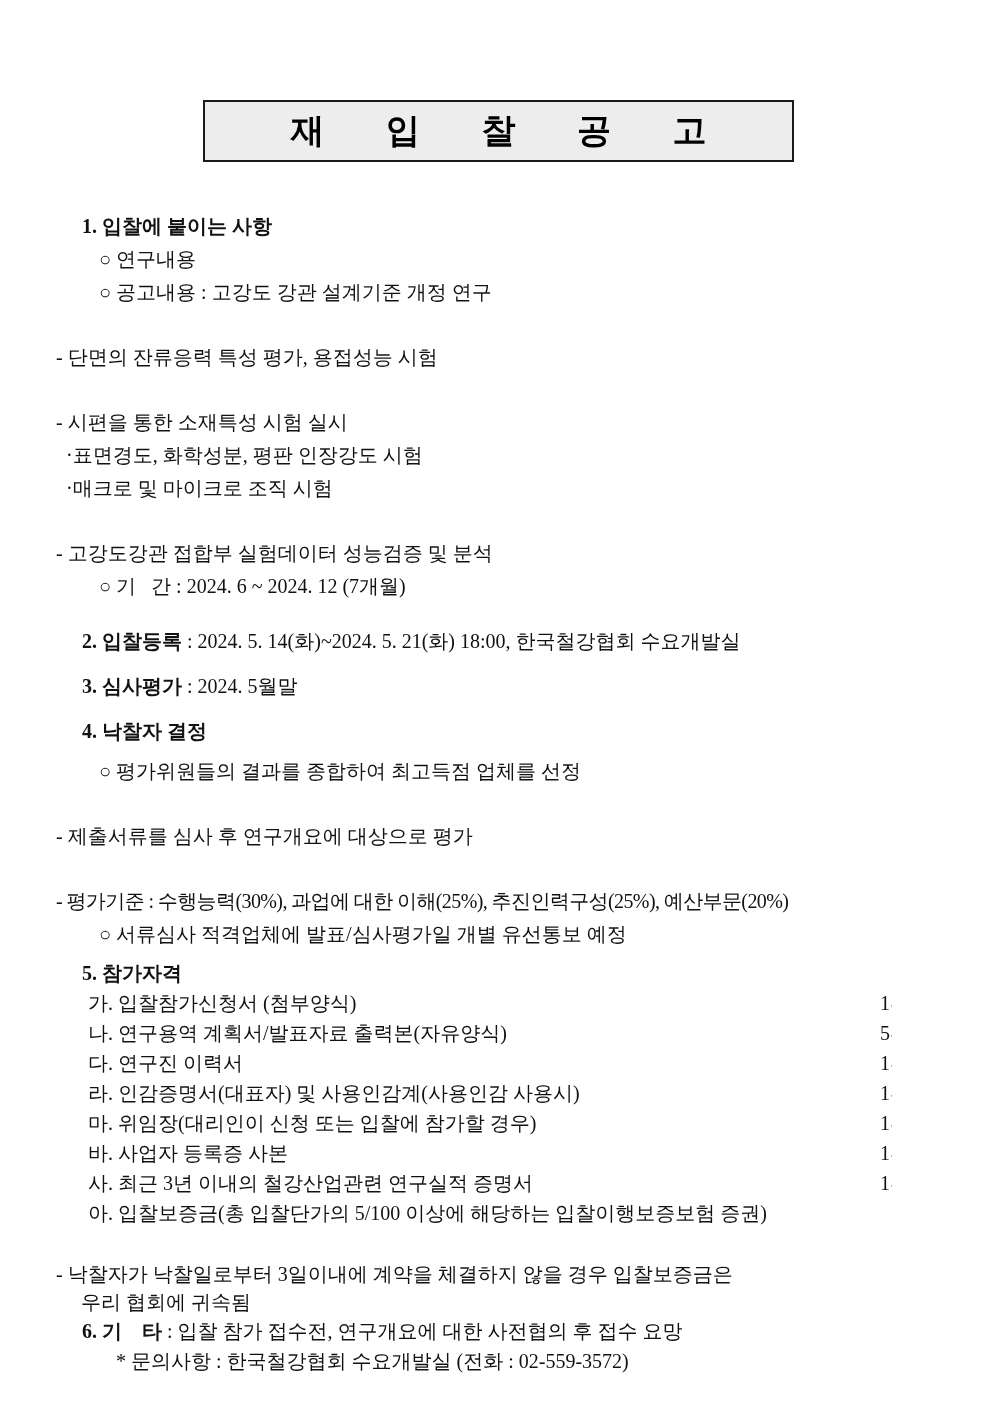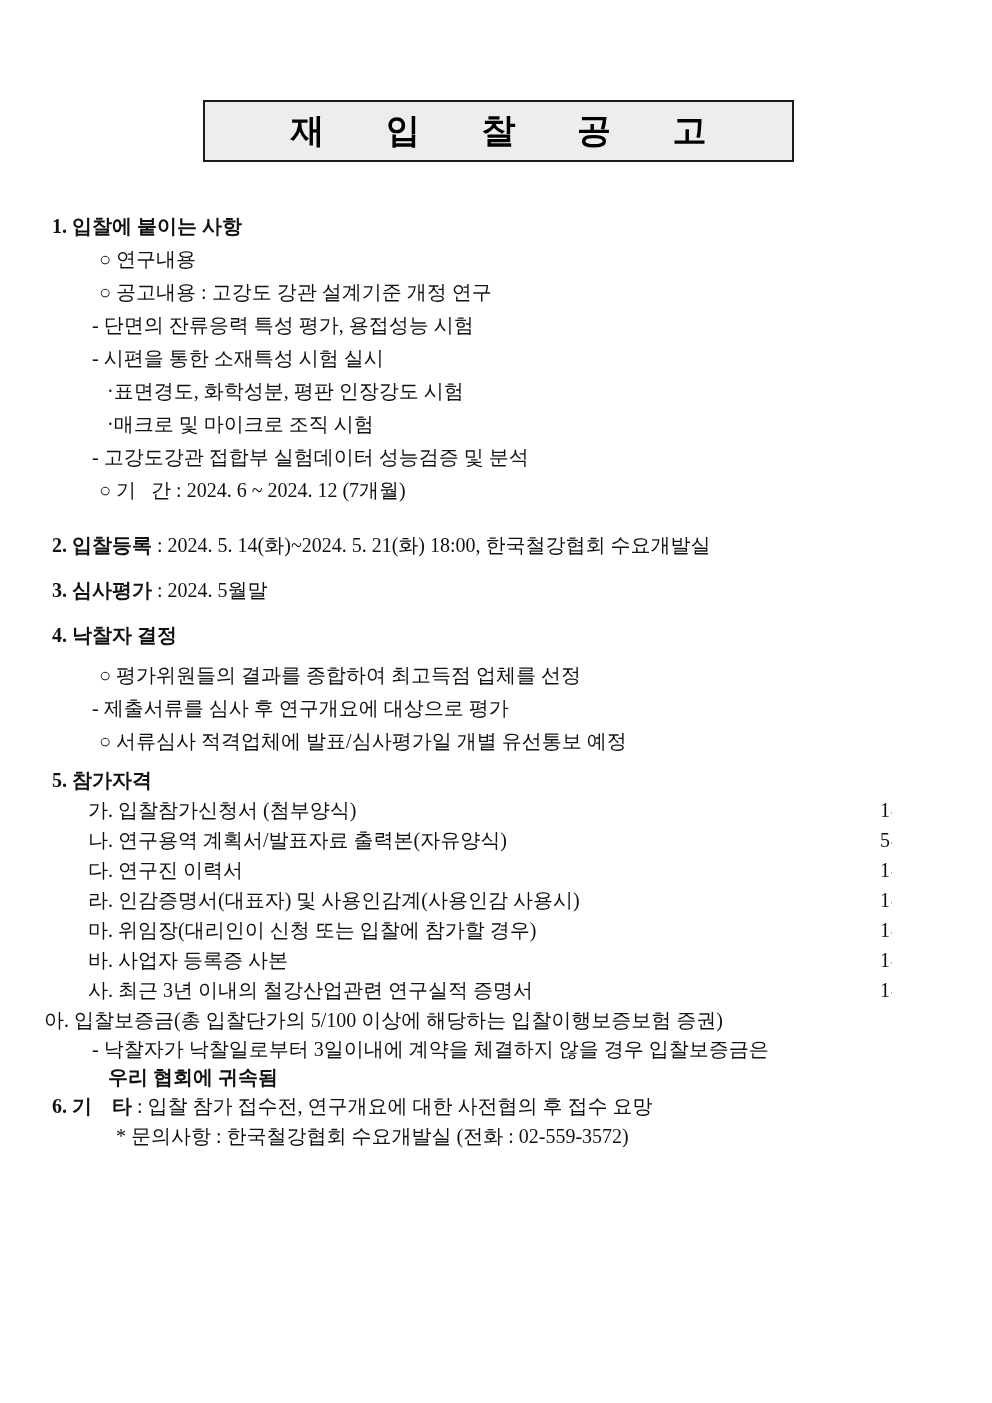--- a/index.html
+++ b/index.html
@@ -28,26 +28,26 @@
     white-space:pre;
     color:#000000;
   }
   .body{
     position:absolute;
     left:0;top:162px;
     width:992px;
   }
   .line{line-height:33px;white-space:pre-wrap;}
   .bold{font-weight:bold;}
-  .pl-head{padding-left:52px;}
+  .pl-head{padding-left:82px;}
   .pl-circle{padding-left:99px;}
-  .pl-dash{padding-left:92px;}
-  .pl-dot{padding-left:107px;}
-  .pl-ga{padding-left:44px;}
-  .pl-cont{padding-left:108px;font-weight:bold;}
+  .pl-dash{padding-left:56px;margin-top:32px;}
+  .pl-dot{padding-left:66px;}
+  .pl-ga{padding-left:88px;}
+  .pl-cont{padding-left:81px;}
   .pl-note{padding-left:116px;}
   .mt-lg{margin-top:48px;}
   .mt-md{margin-top:22px;}
   .mt-sm{margin-top:12px;}
   .mt-xs{margin-top:7px;}
   .tight{letter-spacing:-0.6px;white-space:nowrap;}
   .qual-row{
     display:flex;
     line-height:30px;
     padding-left:88px;
@@ -80,20 +80,21 @@
     <div class="line pl-dash">- 고강도강관 접합부 실험데이터 성능검증 및 분석</div>
     <div class="line pl-circle">○ 기   간 : 2024. 6 ~ 2024. 12 (7개월)</div>
 
     <div class="line pl-head mt-md"><span class="bold">2. 입찰등록</span><span> : 2024. 5. 14(화)~2024. 5. 21(화) 18:00, 한국철강협회 수요개발실</span></div>
 
     <div class="line pl-head mt-sm"><span class="bold">3. 심사평가</span><span> : 2024. 5월말</span></div>
 
     <div class="line pl-head bold mt-sm">4. 낙찰자 결정</div>
     <div class="line pl-circle mt-xs">○ 평가위원들의 결과를 종합하여 최고득점 업체를 선정</div>
     <div class="line pl-dash">- 제출서류를 심사 후 연구개요에 대상으로 평가</div>
+    <div class="line pl-dash tight">- 평가기준 : 수행능력(30%), 과업에 대한 이해(25%), 추진인력구성(25%), 예산부문(20%)</div>
     <div class="line pl-circle">○ 서류심사 적격업체에 발표/심사평가일 개별 유선통보 예정</div>
 
     <div class="line30 pl-head bold mt-xs">5. 참가자격</div>
 
     <div class="qual-row">
       <span class="qual-label">가. 입찰참가신청서 (첨부양식)</span>
       <span class="qual-count">1부</span>
     </div>
     <div class="qual-row">
       <span class="qual-label">나. 연구용역 계획서/발표자료 출력본(자유양식)</span>

